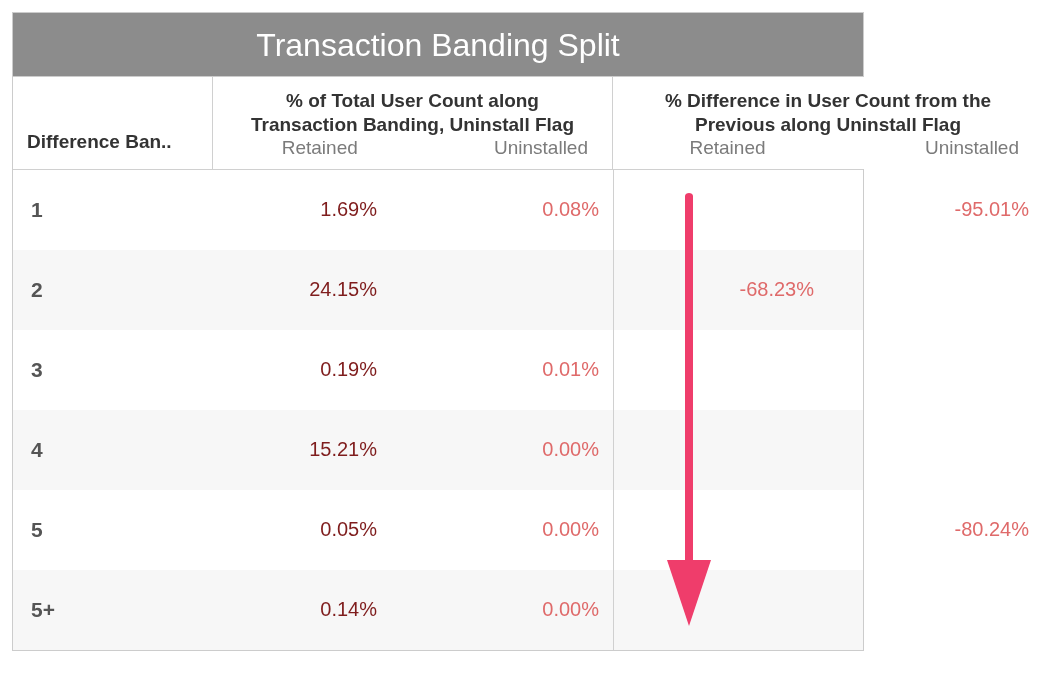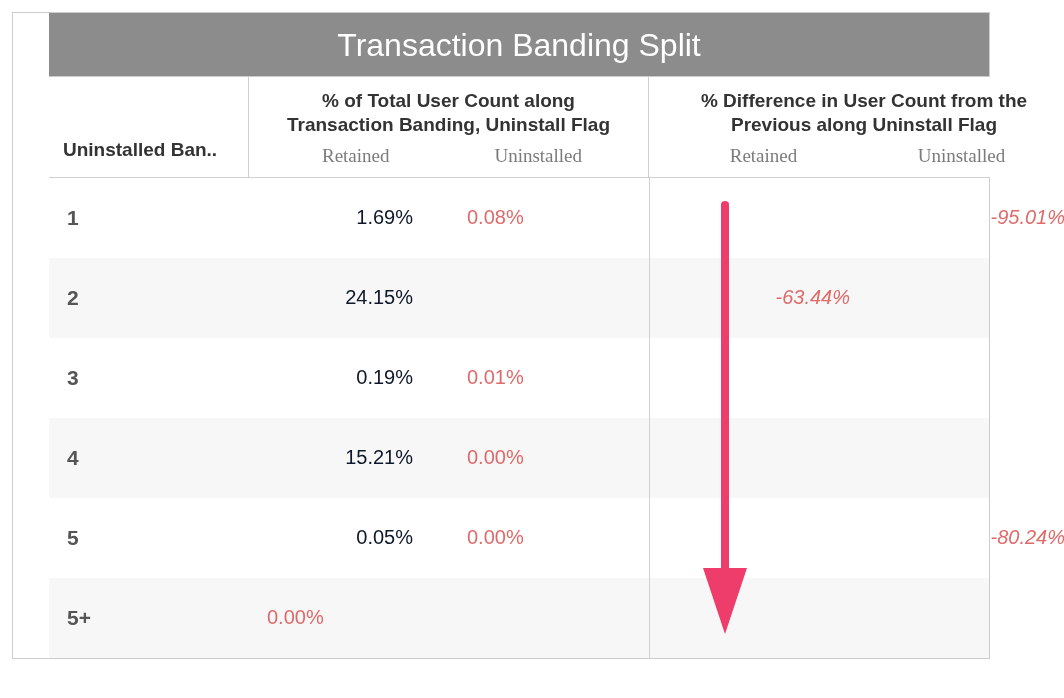--- a/index.html
+++ b/index.html
@@ -2,24 +2,23 @@
 <html><head>
 <meta charset="utf-8">
 <style>
   * { box-sizing: border-box; margin: 0; padding: 0; }
   body {
     font-family: -apple-system, BlinkMacSystemFont, "Segoe UI", Arial, sans-serif;
     background: #fff;
     padding: 12px;
   }
   .table-wrap {
-    width: 978px;
+    width: 852px;
     border: 1px solid #ccc;
     background: #fff;
-    padding-left: 36px;
   }
   .title-bar {
     background: #8c8c8c;
     color: #fff;
     font-size: 32px;
     font-weight: 400;
     text-align: center;
     padding: 14px 0 12px 0;
     border-bottom: 1px solid #ccc;
   }
@@ -33,35 +32,34 @@
     border-right: 1px solid #d0d0d0;
     background: #fff;
   }
   .header-cell:last-child { border-right: none; }
   .group-title {
     color: #333;
     font-size: 19px;
     font-weight: 600;
     text-align: center;
     line-height: 1.25;
-    margin-bottom: 8px;
+    margin-bottom: 0;
     padding: 0 6px;
   }
   .sub-grid {
     display: grid;
     grid-template-columns: 1fr 1fr;
-    font-family: Liberation Serif, serif;
   }
   .sub-label {
     color: #7b7b7b;
     font-size: 19px;
     padding: 0 4px;
   }
   .sub-left  { text-align: center; }
-  .sub-right { text-align: center; padding-right: 10px; }
+  .sub-right { text-align: right; padding-right: 10px; }
   .rowhead-label {
     color: #333;
     font-size: 19px;
     font-weight: 600;
     align-self: flex-end;
     padding-bottom: 6px;
   }
   .body {
     position: relative;
   }
@@ -74,23 +72,23 @@
   .data-row.alt { background: #f7f7f7; }
   .cell {
     padding: 0 18px;
     font-size: 20px;
   }
   .rowhead {
     color: #555;
     font-weight: 600;
     font-size: 21px;
   }
-  .val-green { color: #0f172a; text-align: right; padding-right: 36px; }
-  .val-red   { color: #df6a6a; text-align: left; padding-right: 14px; }
-  .val-diff  { color: #df6a6a; text-align: right; padding-right: 14px; font-style: italic; }
+  .val-green { color: #7f1d1d; text-align: right; padding-right: 36px; }
+  .val-red   { color: #df6a6a; text-align: right; padding-right: 14px; }
+  .val-diff  { color: #df6a6a; text-align: right; padding-right: 14px; }
   .midline {
     position: absolute;
     left: 600px;
     top: 0;
     bottom: 0;
     width: 1px;
     background: #d0d0d0;
   }
   .arrow {
     position: absolute;
@@ -103,21 +101,21 @@
 </style>
 </head>
 <body>
 
 <div class="table-wrap">
 
   <div class="title-bar">Transaction Banding Split</div>
 
   <div class="header-row">
     <div class="header-cell" style="display:flex;">
-      <span class="rowhead-label">Uninstalled Ban..</span>
+      <span class="rowhead-label">Difference Ban..</span>
     </div>
     <div class="header-cell">
       <div class="group-title">% of Total User Count along Transaction Banding, Uninstall Flag</div>
       <div class="sub-grid">
         <div class="sub-label sub-left">Retained</div>
         <div class="sub-label sub-right">Uninstalled</div>
       </div>
     </div>
     <div class="header-cell">
       <div class="group-title">% Difference in User Count from the Previous along Uninstall Flag</div>
@@ -145,21 +143,21 @@
       <div class="cell rowhead">1</div>
       <div class="cell val-green">1.69%</div>
       <div class="cell val-red">0.08%</div>
       <div class="cell"></div>
       <div class="cell val-diff">-95.01%</div>
     </div>
     <div class="data-row alt">
       <div class="cell rowhead">2</div>
       <div class="cell val-green">24.15%</div>
       <div class="cell"></div>
-      <div class="cell val-diff">-63.44%</div>
+      <div class="cell val-diff">-68.23%</div>
     </div>
     <div class="data-row">
       <div class="cell rowhead">3</div>
       <div class="cell val-green">0.19%</div>
       <div class="cell val-red">0.01%</div>
       <div class="cell"></div>
     </div>
     <div class="data-row alt">
       <div class="cell rowhead">4</div>
       <div class="cell val-green">15.21%</div>
@@ -168,18 +166,19 @@
     </div>
     <div class="data-row">
       <div class="cell rowhead">5</div>
       <div class="cell val-green">0.05%</div>
       <div class="cell val-red">0.00%</div>
       <div class="cell"></div>
       <div class="cell val-diff">-80.24%</div>
     </div>
     <div class="data-row alt">
       <div class="cell rowhead">5+</div>
+      <div class="cell val-green">0.14%</div>
       <div class="cell val-red">0.00%</div>
       <div class="cell"></div>
     </div>
 
   </div>
 </div>
 
 </body></html>

